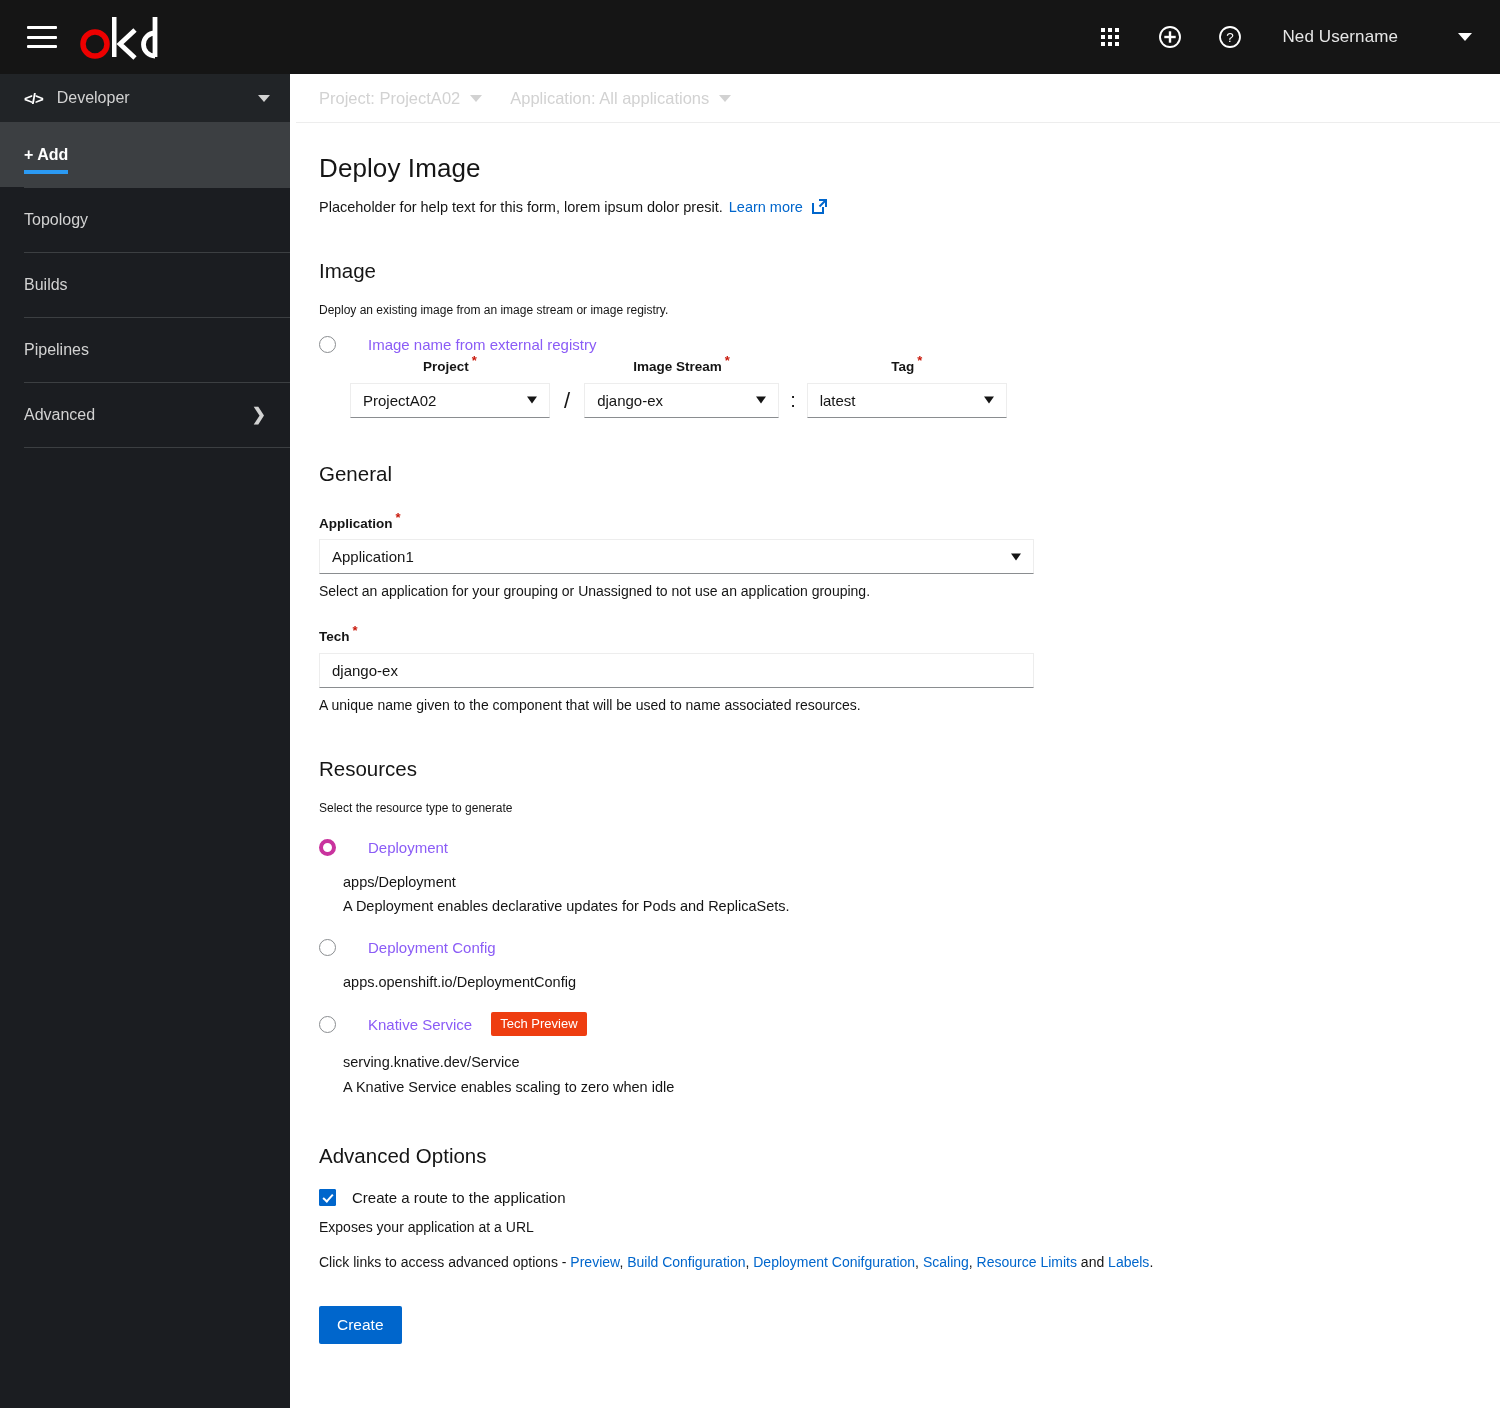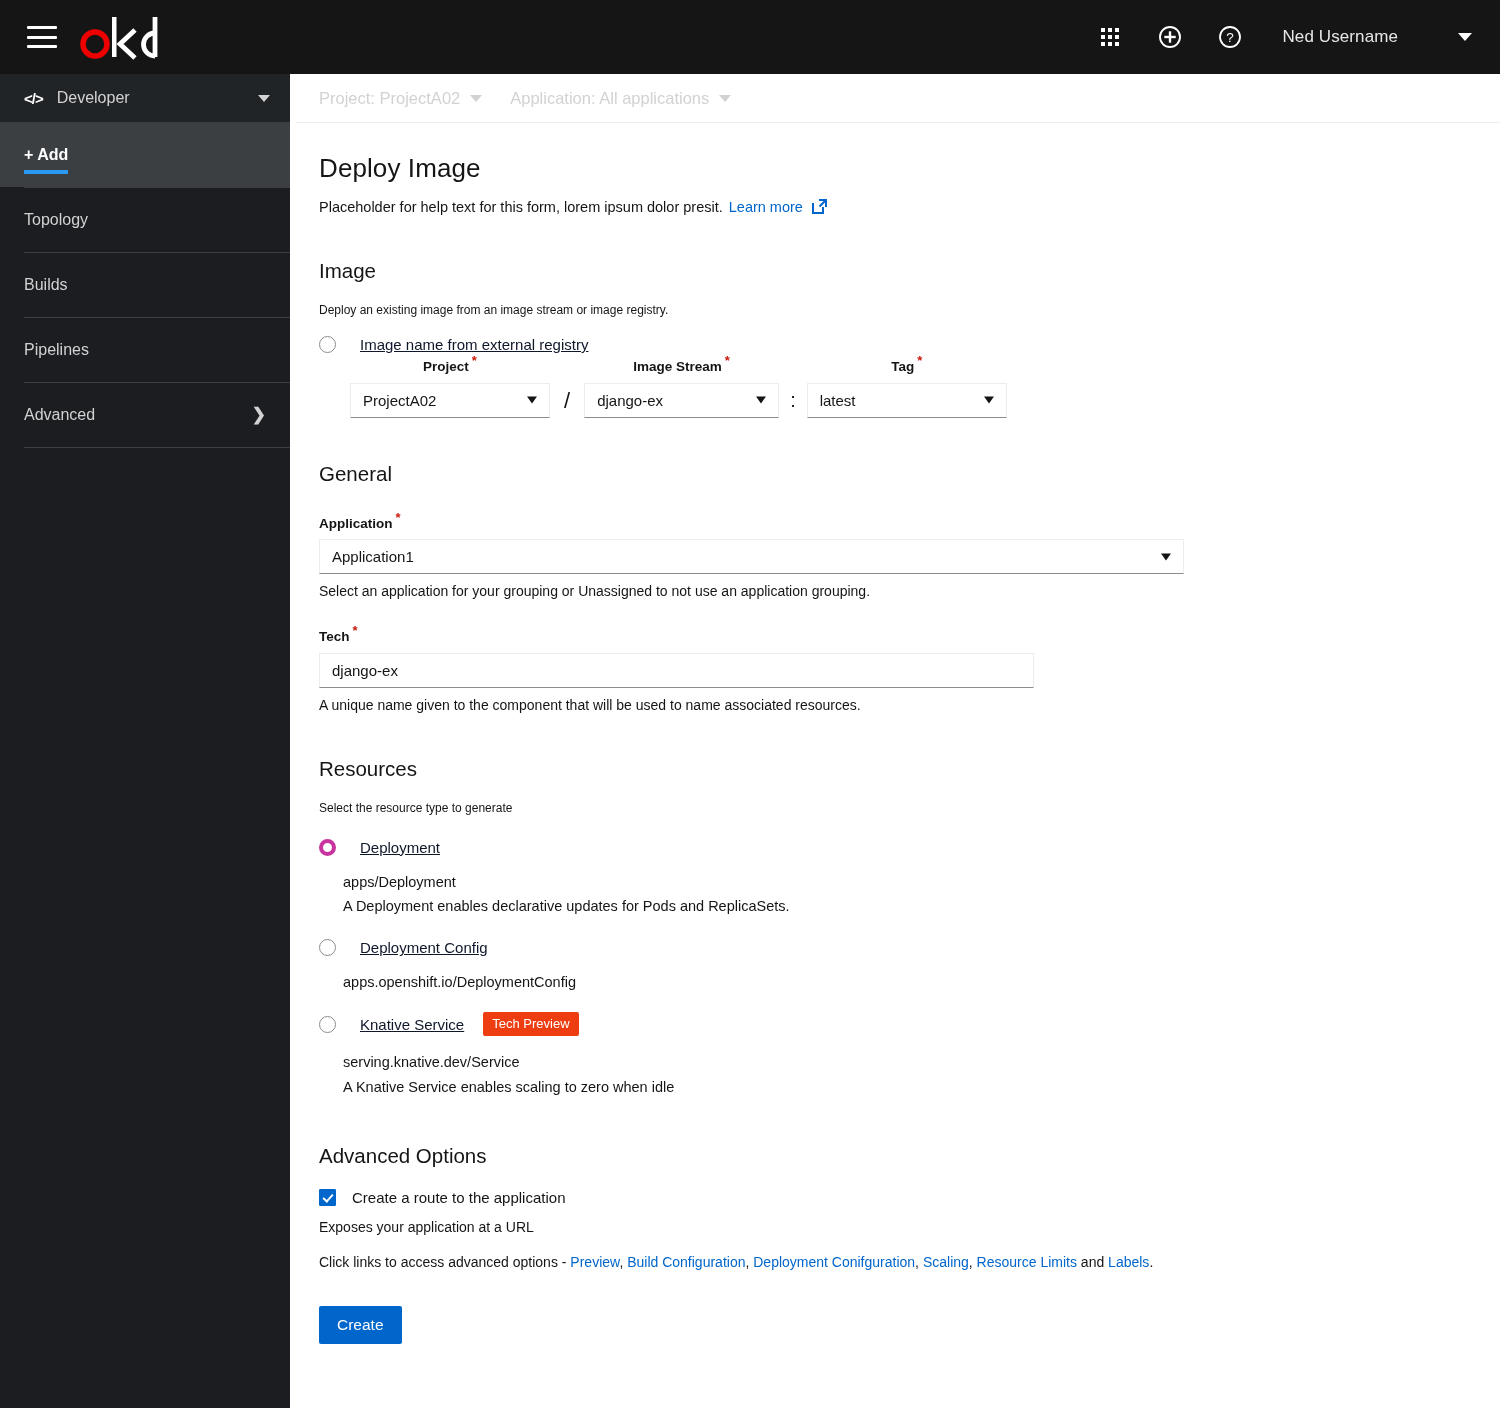--- a/index.html
+++ b/index.html
@@ -164,21 +164,21 @@
     content: ""; position: absolute;
     left: 50%; top: 50%; transform: translate(-50%,-50%);
     width: 8px; height: 8px; border-radius: 50%; background: #06c;
   }
   .radio.checked-magenta { border: 4px solid #c9339e; }
   .radio.checked-magenta::after {
     content: ""; position: absolute;
     left: 50%; top: 50%; transform: translate(-50%,-50%);
     width: 4px; height: 4px; border-radius: 50%; background: #ffffff;
   }
-  .radio-label { margin-left: 24px; font-size: 15px; color: #0f172a; text-decoration: underline; }
+  .radio-label { margin-left: 32px; font-size: 15px; color: #8b5cf6; }
 
   
   .triple-row {
     display: flex; align-items: flex-end;
     margin-left: 31px; text-align: center;
   }
   .field-label {
     font-size: 13.5px; font-weight: bold; color: #151515;
     margin-bottom: 9px;
   }
@@ -411,21 +411,21 @@
         </div>
       </div>
     </div>
 
     <h2 class="section-title">General</h2>
 
     <div class="field-block">
       <div class="field-label">
         <span>Application</span><span class="req">*</span>
       </div>
-      <div class="select-box" style="width:865px;">
+      <div class="select-box" style="width:715px;">
         <span>Application1</span>
         <span class="select-caret"></span>
       </div>
       <div class="helper">Select an application for your grouping or Unassigned to not use an application grouping.</div>
     </div>
 
     <div class="field-block">
       <div class="field-label">
         <span>Tech</span><span class="req">*</span>
       </div>

